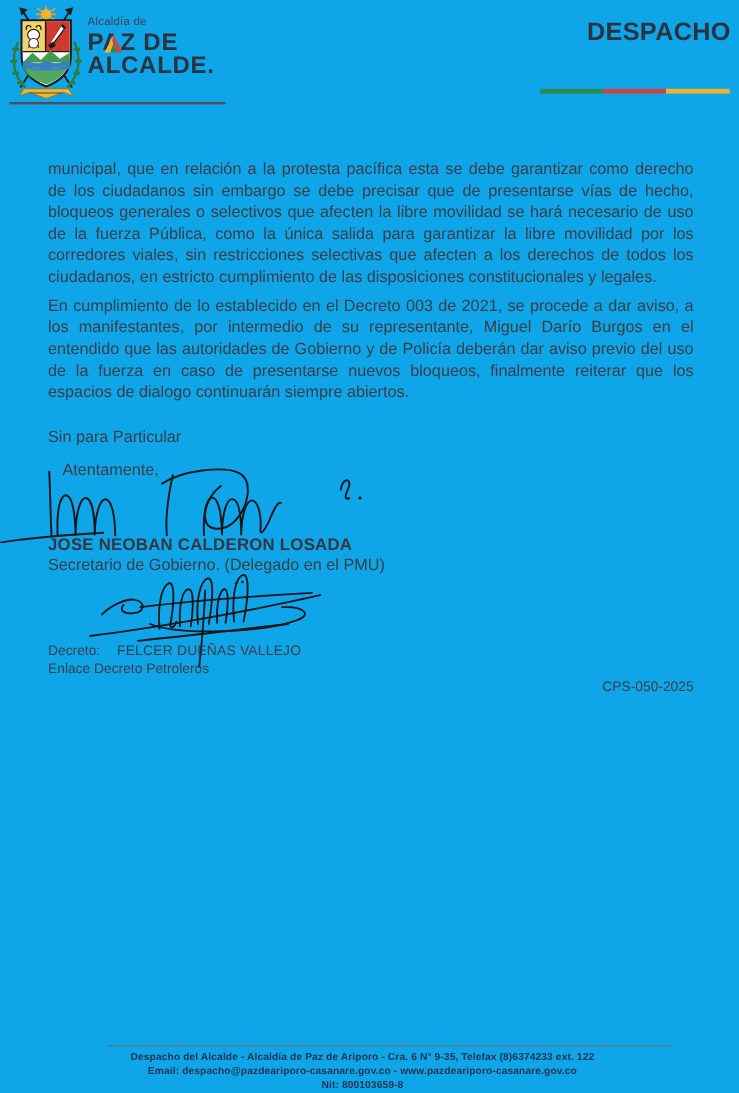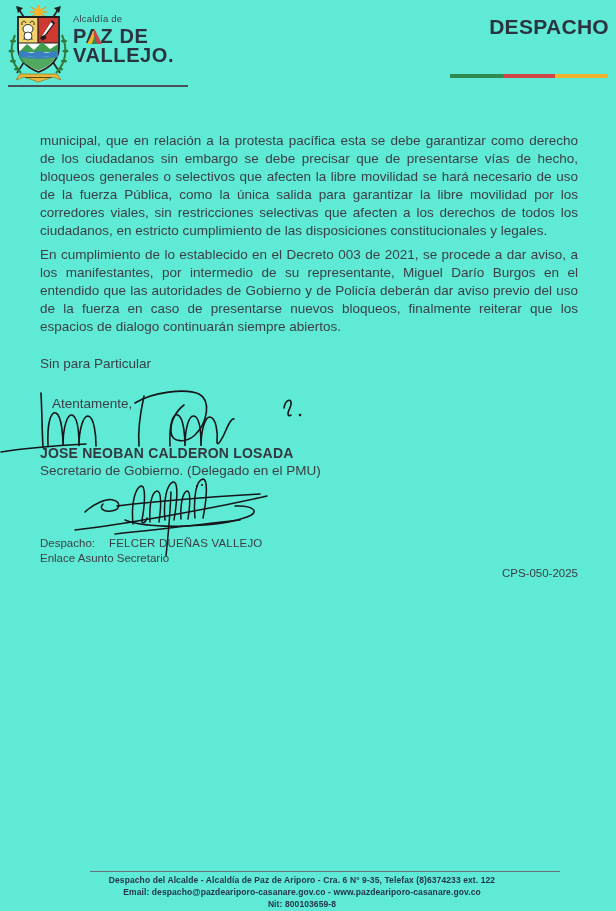--- a/index.html
+++ b/index.html
@@ -4,21 +4,21 @@
 <style>
   * { margin: 0; padding: 0; box-sizing: border-box; }
   html, body { background: #e9e9e9; }
   body { font-family: "Liberation Sans", sans-serif; }
 
   .page {
     position: relative;
     width: 616px;
     height: 911px;
     margin: 0 auto;
-    background: #5eead4;
+    background: #0ea5e9;
     overflow: hidden;
     color: #3c3e47;
   }
 
   
   .coat { position: absolute; left: 7px; top: 5px; width: 63px; height: 81px; }
 
   .brand { position: absolute; left: 73px; top: 14px; line-height: 1; }
   .brand-small { font-size: 9.5px; color: #3a414d; letter-spacing: .2px; margin-bottom: 3px; }
   .brand-big { font-size: 20px; font-weight: 800; color: #2b3240; letter-spacing: .6px; line-height: 19px; position: relative; }
@@ -30,21 +30,21 @@
   .office-line { font-size: 21px; font-weight: 800; color: #2b3240; line-height: 19.5px; letter-spacing: .3px; }
   .accent-bar { position: absolute; right: 8px; top: 74px; width: 158px; height: 4px; display: flex; }
   .accent-bar .seg { flex: 1 1 0; height: 100%; }
 
   
   .bodytext { position: absolute; left: 40px; width: 538px; font-size: 13.5px; line-height: 18px; color: #3c3e47; }
   .just { text-align: justify; }
   #p1 { top: 100px; margin-top: 32px; }
   #p2 { top: 246px; }
   #closing { top: 355px; }
-  #salutation { top: 395px; padding-left: 12px; }
+  #salutation { top: 383px; padding-left: 12px; }
   #signer-name { top: 444px; font-weight: bold; font-size: 14px; color: #343740; letter-spacing: .2px; }
   #signer-role { top: 462px; }
   .credits { font-size: 11.5px; line-height: 15px; color: #3c3e47; }
   #credit-line1 { top: 536px; }
   #credit-line1 b { font-weight: normal; margin-left: 14px; letter-spacing: .2px; }
   #credit-line2 { top: 551px; }
   #credit-line3 { top: 566px; text-align: right; }
 
   .sig { position: absolute; pointer-events: none; }
   #sig1 { left: 0; top: 386px; width: 320px; height: 76px; }
@@ -116,21 +116,21 @@
   <div class="brand">
     <div class="brand-small">Alcaldía de</div>
     <div class="brand-big">
       <span>PAZ DE</span>
       <svg class="a-accent" viewBox="0 0 16 16" aria-hidden="true">
         <polygon points="8,0 0,16 6,16 9,5" fill="#f0b42a"></polygon>
         <polygon points="8,0 16,16 9,16 7,5" fill="#cf4444"></polygon>
         <polygon points="5,16 8,8 11,16" fill="#2e8b4f"></polygon>
       </svg>
     </div>
-    <div class="brand-big">VALLEJO.</div>
+    <div class="brand-big">ALCALDE.</div>
   </div>
 
   <div class="logo-underline"></div>
 
   <div class="office">
     <div class="office-line">DESPACHO</div>
   </div>
   <div class="accent-bar">
     <div class="seg" style="background:#2e8b4f"></div>
     <div class="seg" style="background:#cf4444"></div>
@@ -170,23 +170,23 @@
       <path d="M140,46 C138,22 142,8 148,7 C153,7 152,26 148,46"></path>
       <path d="M116,20 C115,45 113,65 111,84"></path>
       <path d="M70,48 C95,58 165,55 192,45 C206,40 198,33 180,34"></path>
       <path d="M60,62 C100,58 150,52 185,48"></path>
     </g>
     <circle cx="142" cy="14" r="1.1" fill="#15151a"></circle>
     <circle cx="147" cy="13" r="1.1" fill="#15151a"></circle>
   </svg>
 
   <p id="credit-line1" class="bodytext credits">
-    <span>Despacho:</span><b>FELCER DUEÑAS VALLEJO</b>
+    <span>Decreto:</span><b>FELCER DUEÑAS VALLEJO</b>
   </p>
-  <p id="credit-line2" class="bodytext credits">Enlace Asunto Secretario</p>
+  <p id="credit-line2" class="bodytext credits">Enlace Decreto Petroleros</p>
   <p id="credit-line3" class="bodytext credits">CPS-050-2025</p>
 
   <div class="footer-rule"></div>
   <div class="footer">
     <div>Despacho del Alcalde - Alcaldía de Paz de Ariporo - Cra. 6 N° 9-35, Telefax (8)6374233 ext. 122</div>
     <div>Email: despacho@pazdeariporo-casanare.gov.co - www.pazdeariporo-casanare.gov.co</div>
     <div>Nit: 800103659-8</div>
   </div>
 
 </div>

